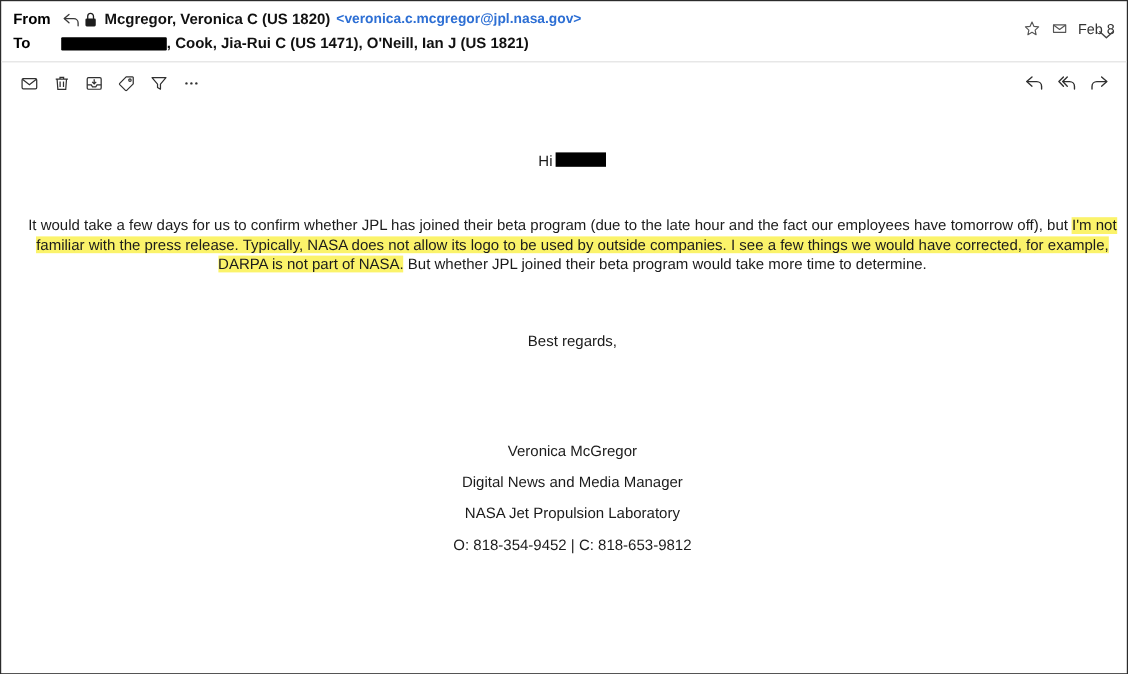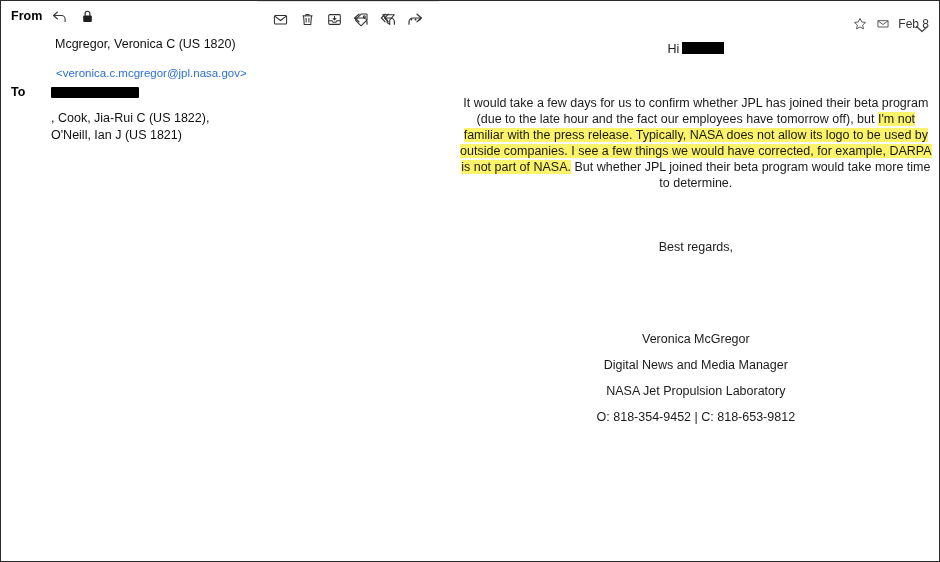--- a/index.html
+++ b/index.html
@@ -15,20 +15,21 @@
     overflow: hidden;
   }
   .window {
     position: relative;
     width: 940px;
     height: 562px;
     box-sizing: border-box;
     border: 1px solid #2b2b2b;
     background: #ffffff;
     display: flex;
+    flex-direction: column;
   }
 
   
   .hdr {
     padding: 6px 10px 4px 10px;
     font-size: 12.5px;
   }
   .hdr-row {
     display: flex;
     align-items: flex-start;
@@ -42,22 +43,23 @@
     font-size: 12.5px;
     color: #000;
     padding-top: 1px;
   }
   .hdr-label.thin { font-weight: bold; }
   .hdr-body {
     flex: 1 1 auto;
     display: flex;
     align-items: flex-start;
     flex-wrap: wrap;
-    gap: 12px;
+    gap: 0px;
     line-height: 17px;
+    font-weight: bold;
   }
   .icon-sm {
     display: inline-flex;
     align-items: center;
     justify-content: center;
     width: 16px;
     height: 16px;
     vertical-align: middle;
     color: #3a3a3a;
   }
@@ -186,21 +188,21 @@
         </span>
         <span class="from-name">Mcgregor, Veronica C (US 1820)</span>
         <span class="from-email">&lt;veronica.c.mcgregor@jpl.nasa.gov&gt;</span>
       </div>
     </div>
 
     <div class="hdr-row">
       <div class="hdr-label thin">To</div>
       <div class="hdr-body">
         <span class="to-redact"></span>
-        <span class="to-text">, Cook, Jia-Rui C (US 1822),  O'Neill, Ian J (US 1821)</span>
+        <span class="to-text">, Cook, Jia-Rui C (US 1471),  O'Neill, Ian J (US 1821)</span>
       </div>
     </div>
 
     <div class="hdr-right">
       <span class="icon-sm">
         <svg width="14" height="14" viewBox="0 0 16 16" fill="none" stroke="#555" stroke-width="1.1">
           <path d="M8 1.6 L9.9 5.7 L14.3 6.2 L11 9.2 L11.9 13.6 L8 11.4 L4.1 13.6 L5 9.2 L1.7 6.2 L6.1 5.7 Z" stroke-linejoin="round"></path>
         </svg>
       </span>
       <span class="icon-sm">

